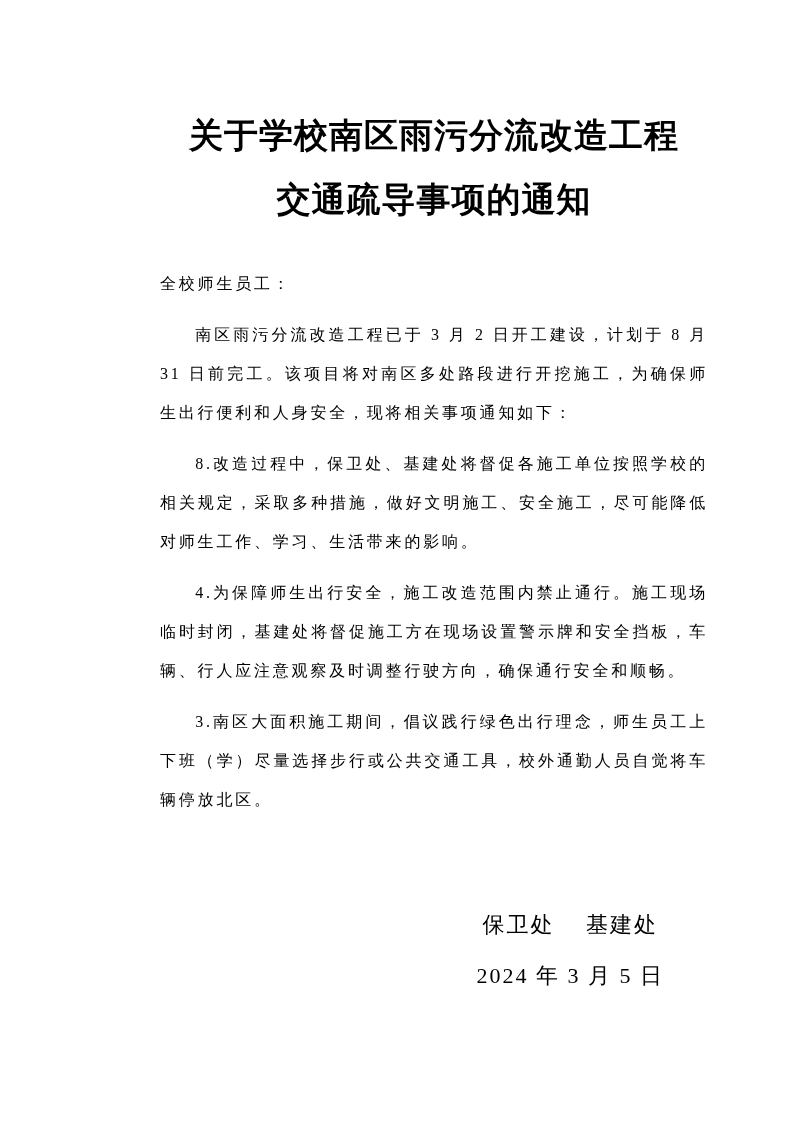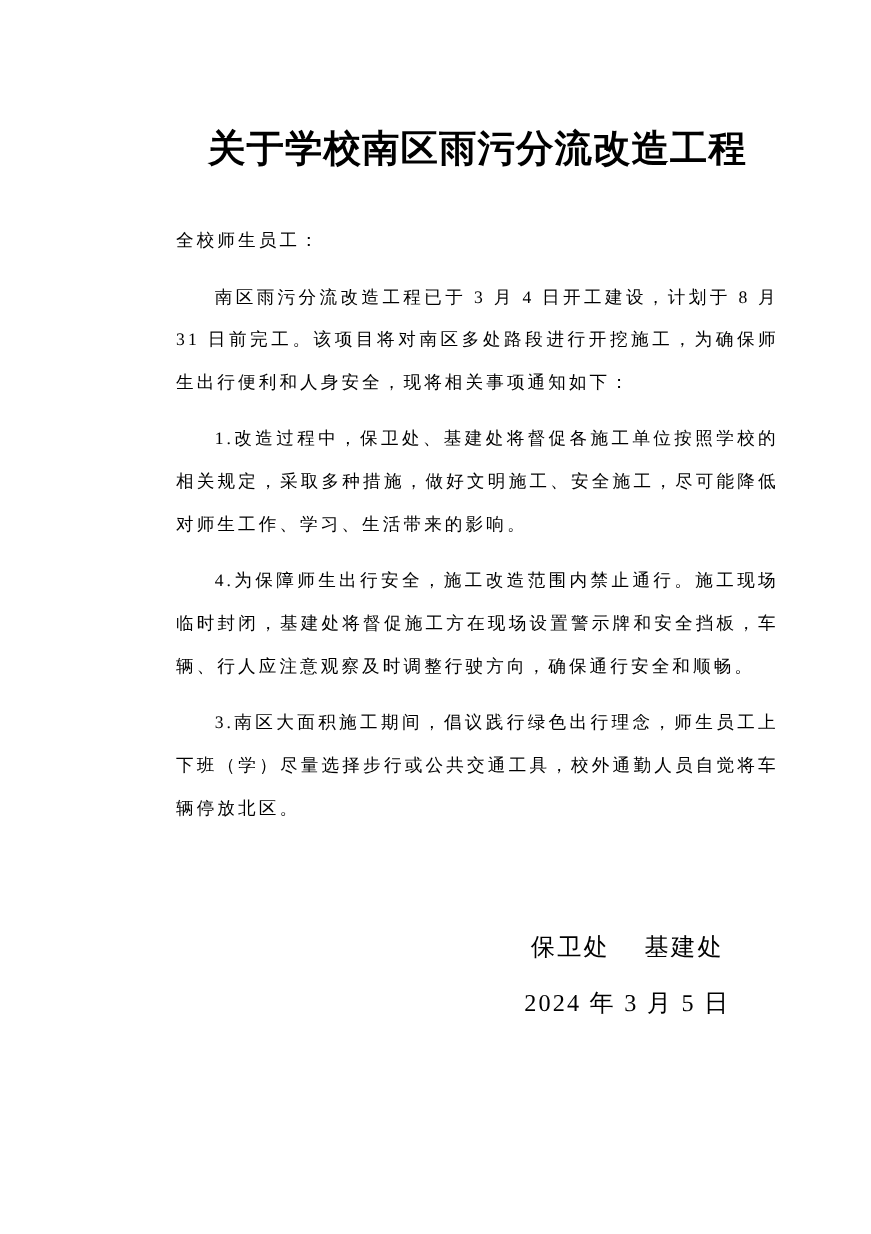--- a/index.html
+++ b/index.html
@@ -50,28 +50,29 @@
   }
   .signature-line { display: block; white-space: pre; }
 </style>
 </head>
 <body>
 
 <div class="page">
 
   <h1 class="title">
     <span class="title-line">关于学校南区雨污分流改造工程</span>
+    <span class="title-line">交通疏导事项的通知</span>
   </h1>
 
   <div class="body-text">
     <p class="para salutation">全校师生员工：</p>
 
-    <p class="para indent">南区雨污分流改造工程已于 3 月 4 日开工建设，计划于 8 月 31 日前完工。该项目将对南区多处路段进行开挖施工，为确保师生出行便利和人身安全，现将相关事项通知如下：</p>
+    <p class="para indent">南区雨污分流改造工程已于 3 月 2 日开工建设，计划于 8 月 31 日前完工。该项目将对南区多处路段进行开挖施工，为确保师生出行便利和人身安全，现将相关事项通知如下：</p>
 
-    <p class="para indent">1.改造过程中，保卫处、基建处将督促各施工单位按照学校的相关规定，采取多种措施，做好文明施工、安全施工，尽可能降低对师生工作、学习、生活带来的影响。</p>
+    <p class="para indent">8.改造过程中，保卫处、基建处将督促各施工单位按照学校的相关规定，采取多种措施，做好文明施工、安全施工，尽可能降低对师生工作、学习、生活带来的影响。</p>
 
     <p class="para indent">4.为保障师生出行安全，施工改造范围内禁止通行。施工现场临时封闭，基建处将督促施工方在现场设置警示牌和安全挡板，车辆、行人应注意观察及时调整行驶方向，确保通行安全和顺畅。</p>
 
     <p class="para indent">3.南区大面积施工期间，倡议践行绿色出行理念，师生员工上下班（学）尽量选择步行或公共交通工具，校外通勤人员自觉将车辆停放北区。</p>
 
 
   </div>
 
   <div class="signature-block">
     <div class="signature-inner">

